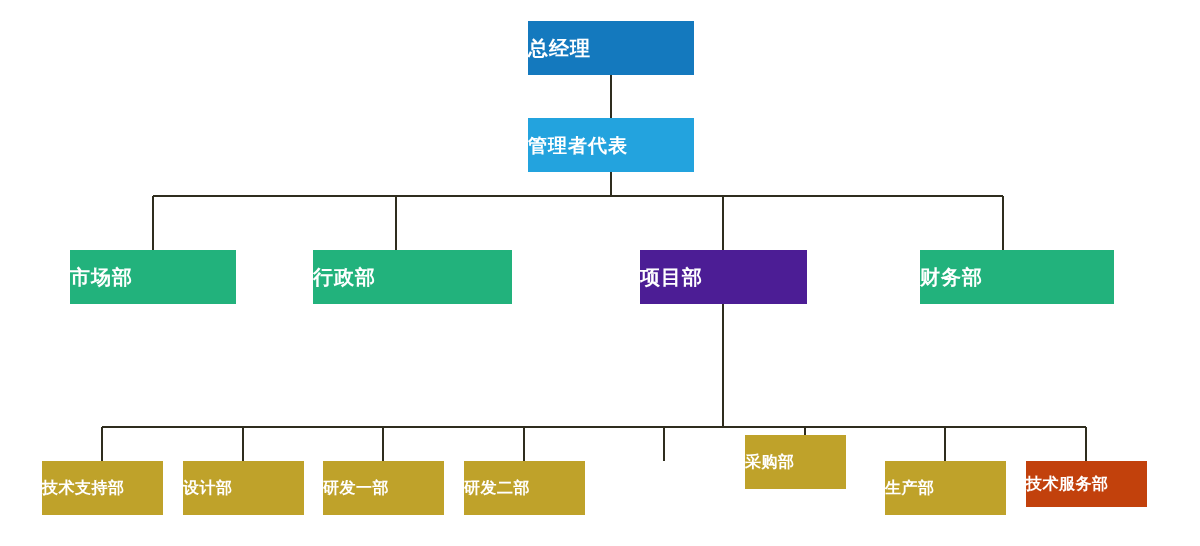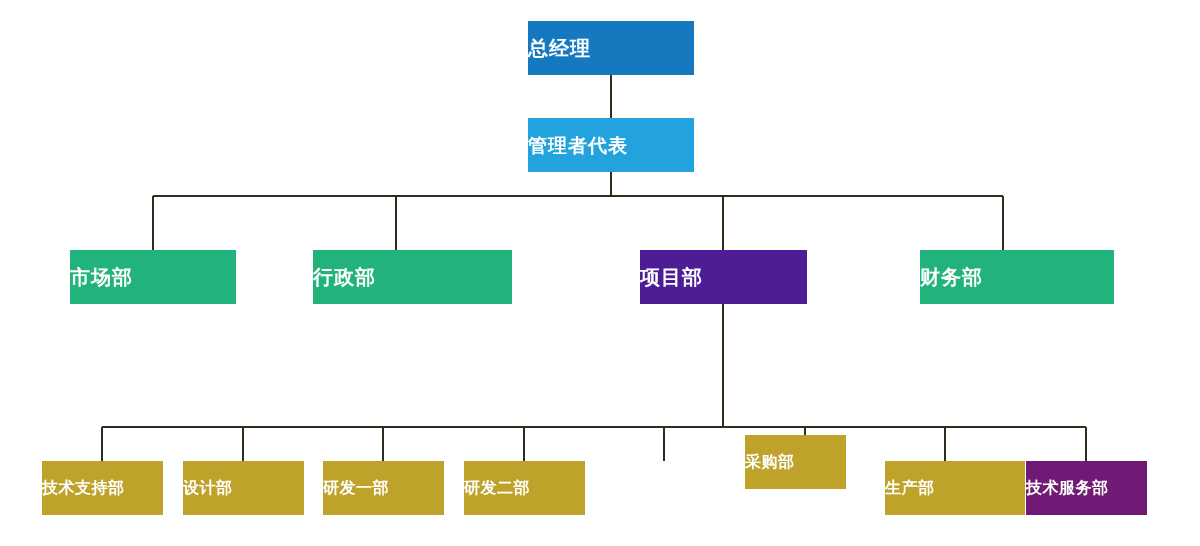--- a/index.html
+++ b/index.html
@@ -86,19 +86,19 @@
     </div>
     <div class="node level4" style="left: 323px; top: 461px; width: 121px; height: 54px; background: rgb(191, 162, 42);">
       <span>研发一部</span>
     </div>
     <div class="node level4" style="left: 464px; top: 461px; width: 121px; height: 54px; background: rgb(191, 162, 42);">
       <span>研发二部</span>
     </div>
     <div class="node level4" style="left: 745px; top: 435px; width: 101px; height: 54px; background: rgb(191, 162, 42);">
       <span>采购部</span>
     </div>
-    <div class="node level4" style="left: 885px; top: 461px; width: 140px; height: 54px; background: rgb(191, 162, 42);">
+    <div class="node level4" style="left: 885px; top: 461px; width: 121px; height: 54px; background: rgb(191, 162, 42);">
       <span>生产部</span>
     </div>
-    <div class="node level4" style="left: 1026px; top: 461px; width: 121px; height: 54px; background: #701a75;">
+    <div class="node level4" style="left: 1026px; top: 461px; width: 121px; height: 46px; background: #c2410c;">
       <span>技术服务部</span>
     </div>
   </div>
 
 </body></html>

